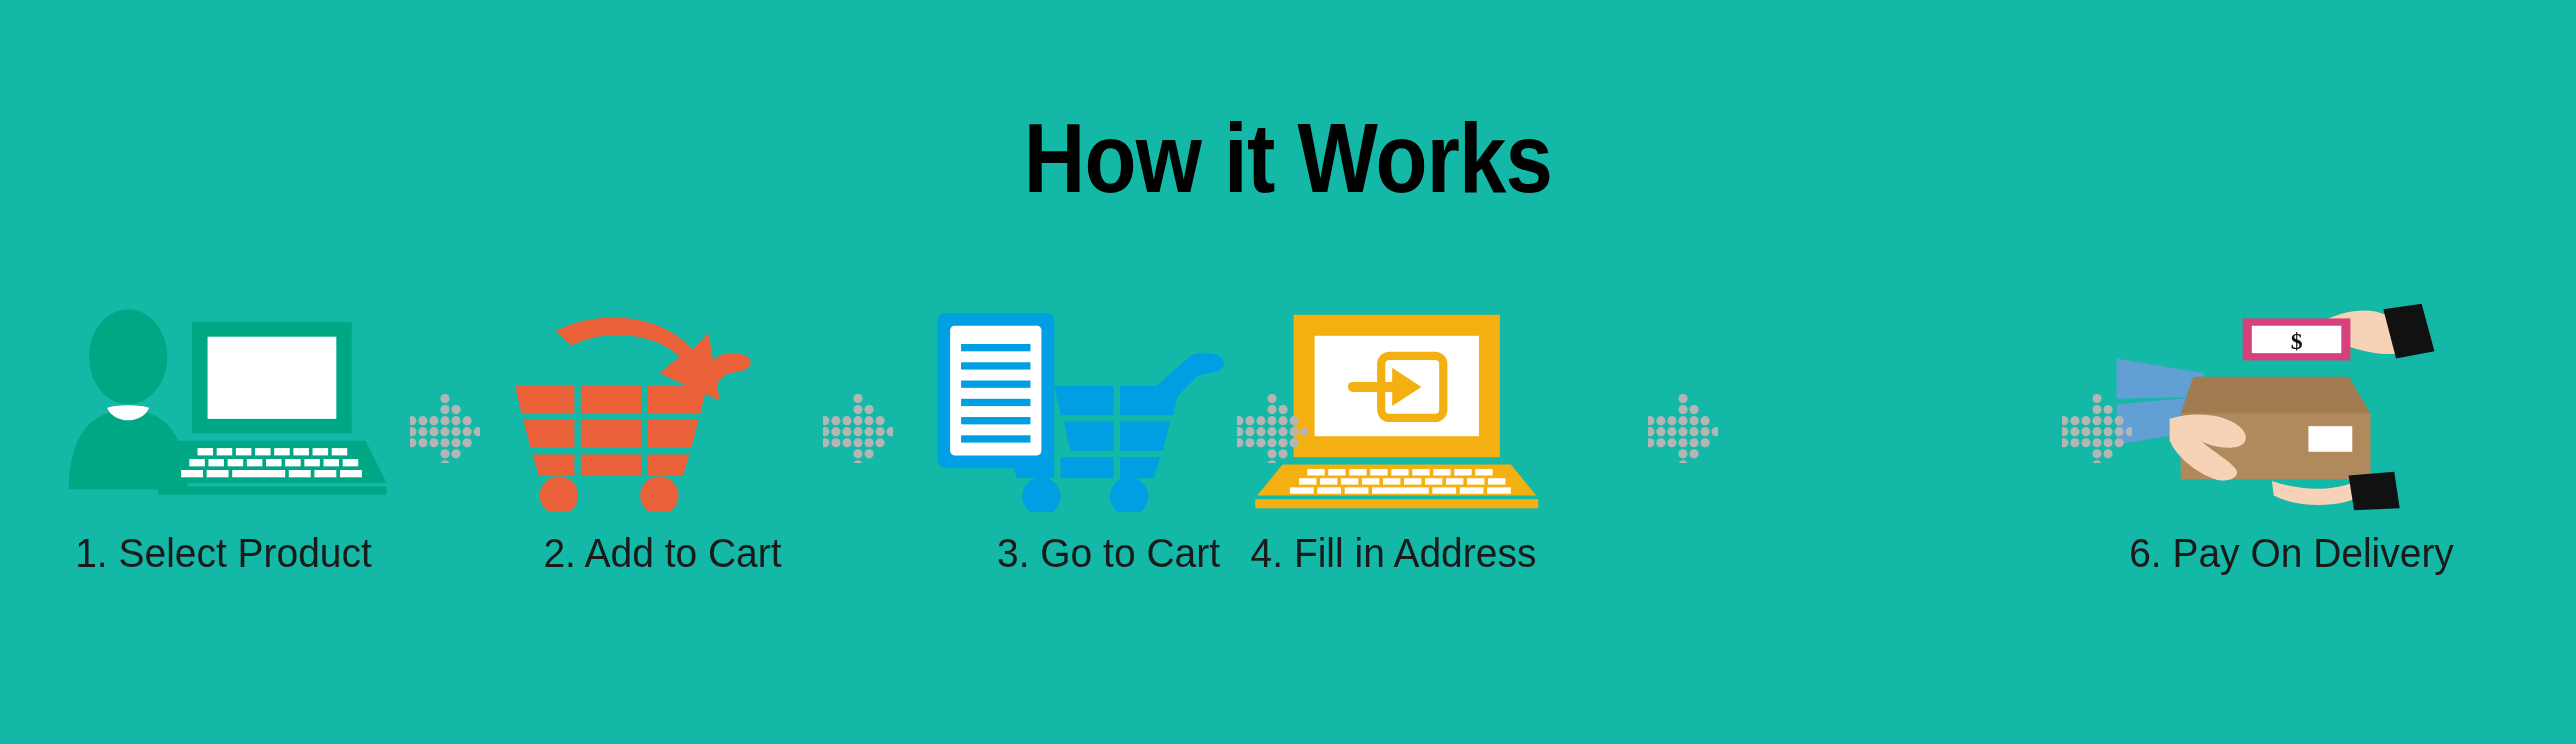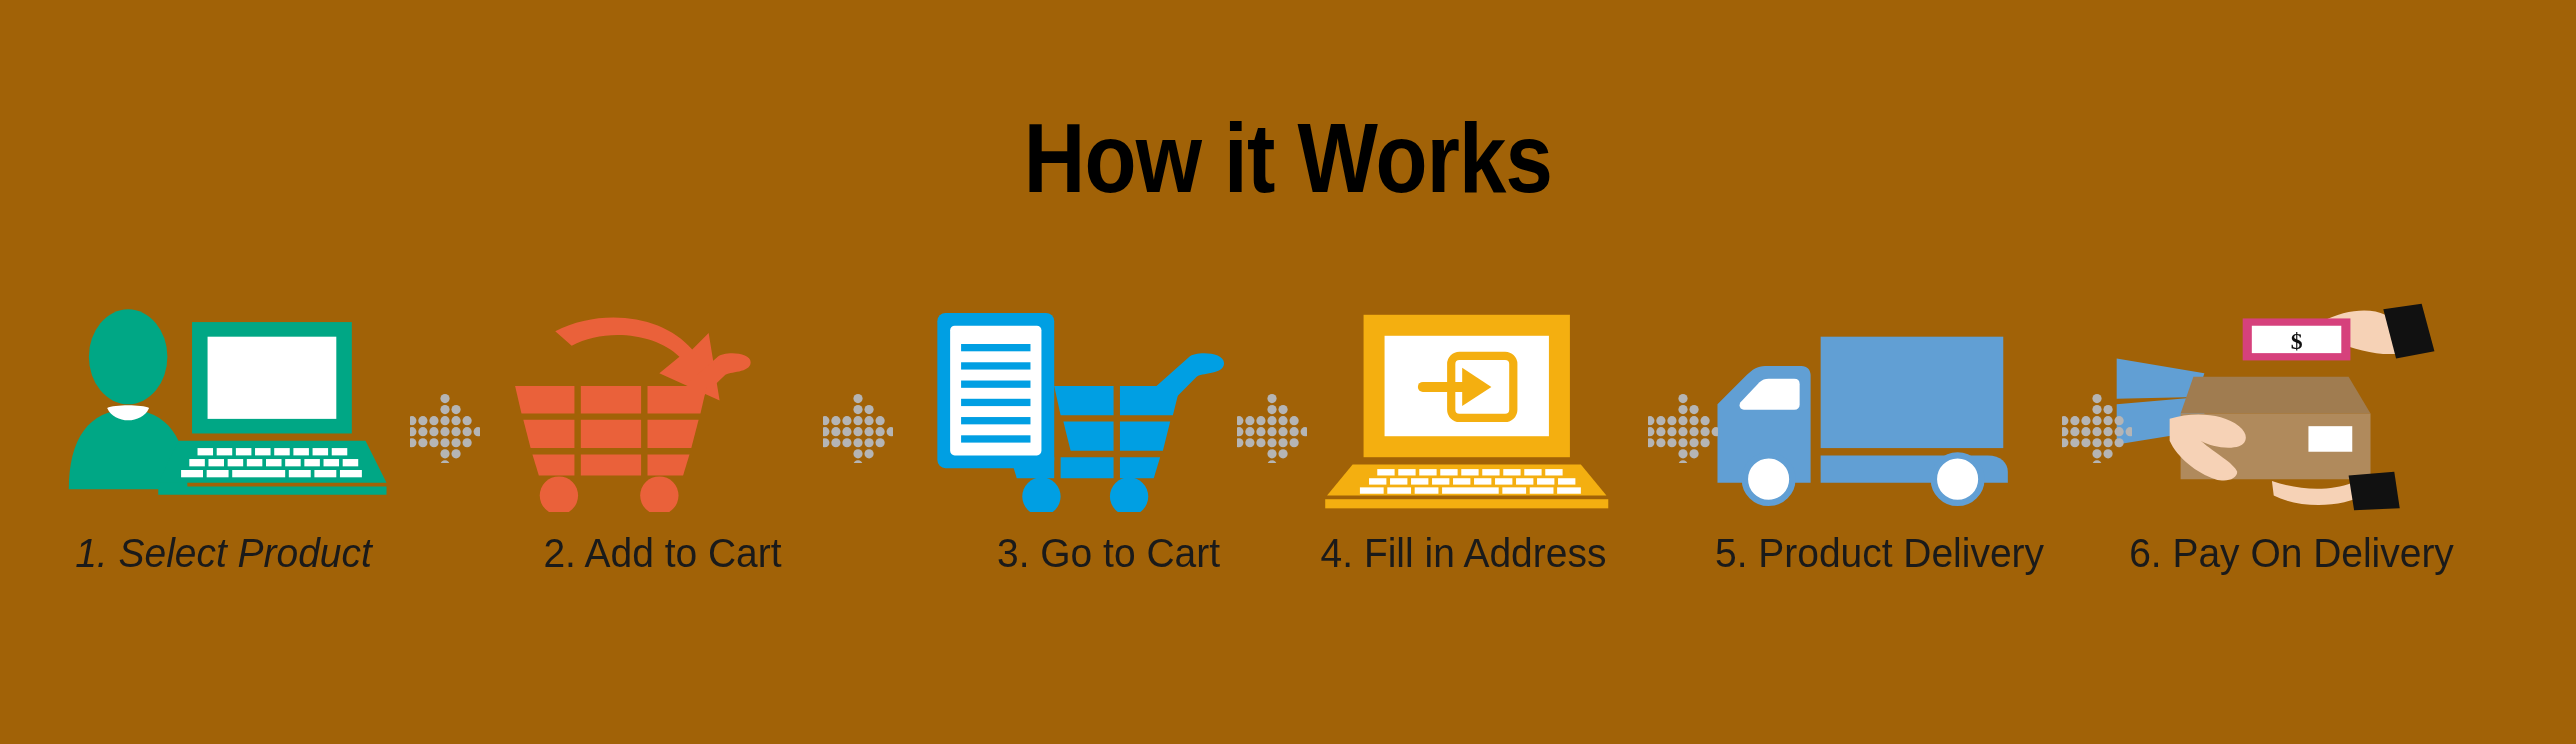--- a/index.html
+++ b/index.html
@@ -13,21 +13,21 @@
     height: 745px;
     font-family: "Liberation Sans", sans-serif;
     overflow: hidden;
     position: relative;
   }
 
   #page {
     position: relative;
     width: 2576px;
     height: 745px;
-    background: #a16207;
+    background: #14b8a6;
   }
 
   
   #title {
     position: absolute;
     top: 108px;
     left: 0;
     width: 2576px;
     text-align: center;
     font-family: "Liberation Sans Narrow", "Liberation Sans", sans-serif;
@@ -75,24 +75,24 @@
     font-weight: 400;
     font-size: 41px;
     line-height: 1;
     color: #1a1a1a;
     white-space: nowrap;
     transform: scaleX(0.95);
     transform-origin: 50% 50%;
   }
 
   
-  #step-1 { left: 41px; font-style: italic; }
+  #step-1 { left: 41px; }
   #step-2 { left: 480px; }
   #step-3 { left: 926px; }
-  #step-4 { left: 1281px; }
+  #step-4 { left: 1211px; }
   #step-5 { left: 1697px; }
   #step-6 { left: 2109px; }
 
   
   .sep {
     position: absolute;
     top: 91px;
     width: 70px;
     height: 70px;
   }
@@ -281,38 +281,20 @@
               <rect x="176" y="203" width="62" height="7"></rect>
             <rect x="242" y="203" width="26" height="7"></rect>
               <rect x="272" y="203" width="26" height="7"></rect>
             <rect x="302" y="203" width="26" height="7"></rect>
           </g>
         </svg>
       </div>
       <div class="step-label">4. Fill in Address</div>
     </div>
 
-    <div class="step" id="step-5">
-      <div class="step-art">
-        <svg viewBox="0 0 400 230" xmlns="http://www.w3.org/2000/svg">
-
-          <rect x="135" y="38" width="200" height="122" fill="#619FD4"></rect>
-
-          <path d="M135 168 L318 168 C332 168 340 176 340 186 L340 198 L135 198 Z" fill="#619FD4"></path>
-
-          <path d="M22 112 L54 80 C60 74 66 70 74 70 L114 70 C120 70 124 74 124 80 L124 198 L22 198 Z" fill="#619FD4"></path>
-
-          <path d="M47 110 L68 88 C71 85 74 84 78 84 L106 84 C110 84 112 86 112 90 L112 112 C112 116 110 118 106 118 L51 118 C47 118 45 114 47 110 Z" fill="#ffffff"></path>
-
-          <circle cx="78" cy="194" r="26" fill="#ffffff" stroke="#619FD4" stroke-width="7"></circle>
-          <circle cx="285" cy="194" r="26" fill="#ffffff" stroke="#619FD4" stroke-width="7"></circle>
-        </svg>
-      </div>
-      <div class="step-label">5. Product Delivery</div>
-    </div>
 
     <div class="step" id="step-6">
       <div class="step-art">
         <svg viewBox="0 0 400 230" xmlns="http://www.w3.org/2000/svg">
 
           <path d="M232 22 C258 8 286 6 302 14 L318 6 L340 40 L318 56 C300 60 268 52 250 44 Z" fill="#F6D2B6"></path>
           <path d="M300 8 L342 2 L356 54 L314 62 Z" fill="#111111"></path>
 
           <rect x="146" y="18" width="118" height="46" fill="#D6417C"></rect>
           <rect x="156" y="26" width="98" height="30" fill="#ffffff"></rect>

